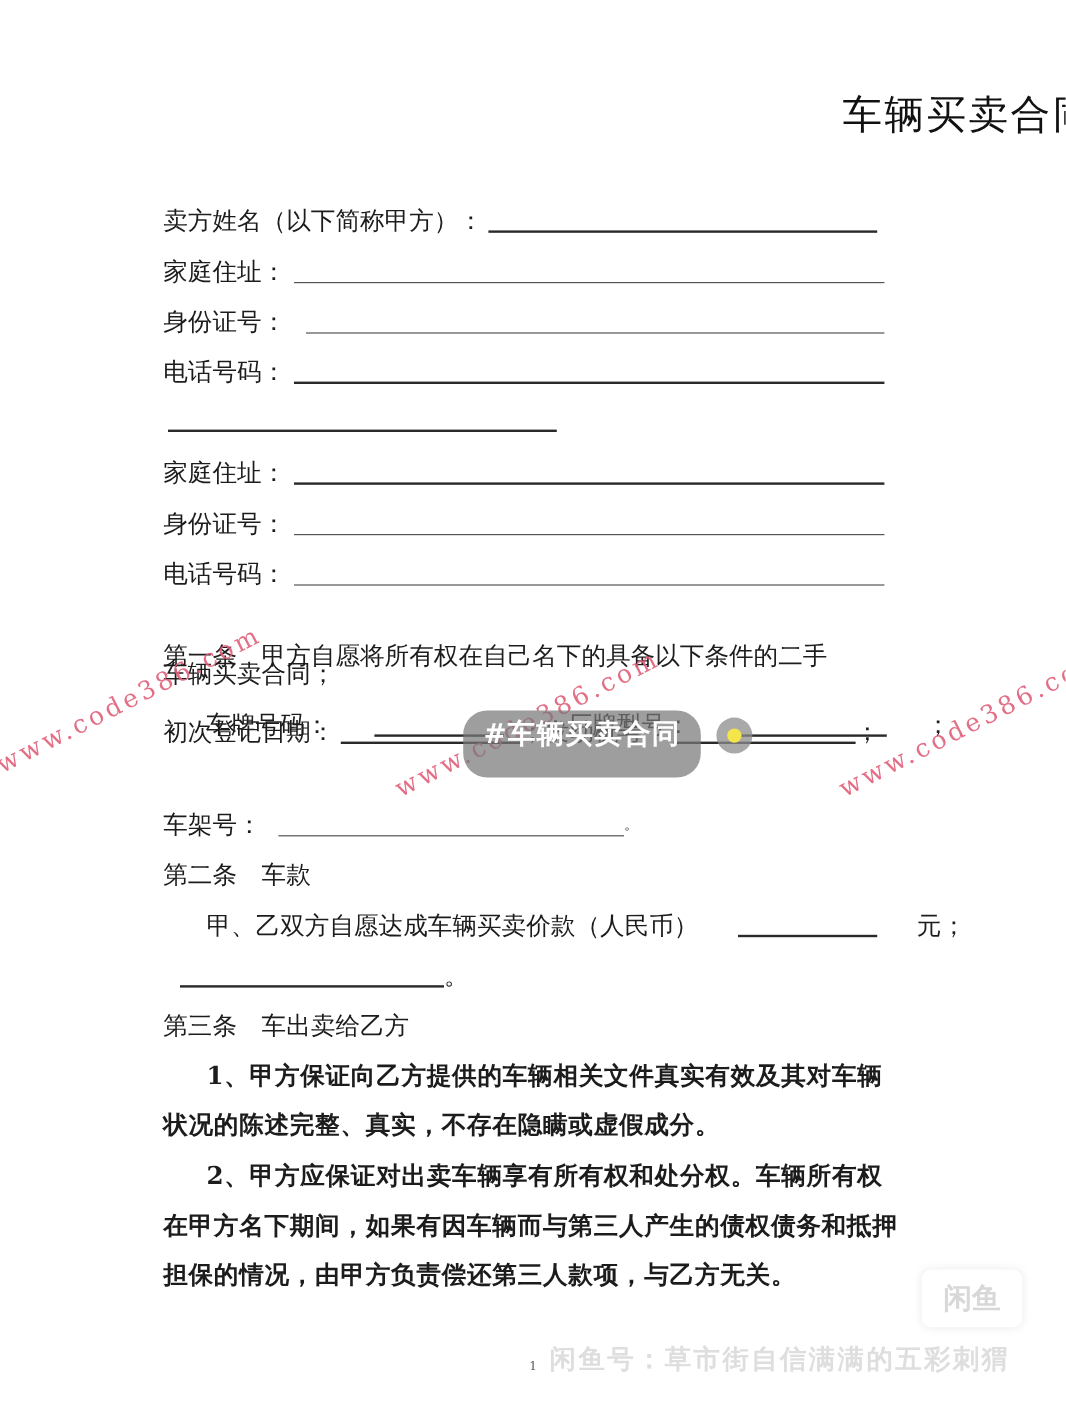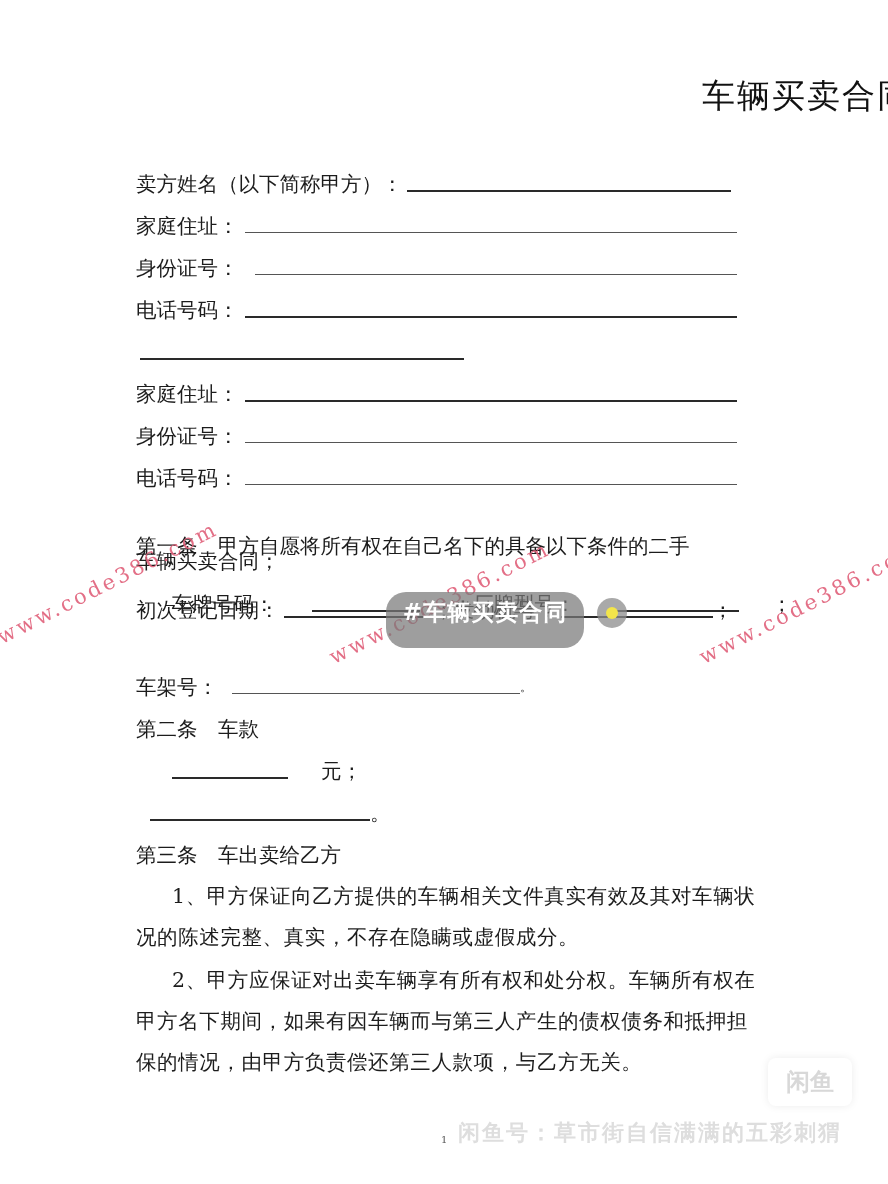--- a/index.html
+++ b/index.html
@@ -6,28 +6,28 @@
   body {
     width:888px; height:1184px; background:#ffffff; position:relative; overflow:hidden;
     font-family:"DejaVu Serif","Liberation Serif",serif; color:#1c1c1c;
   }
   .title {
     position:absolute; left:0; width:888px; top:74px; text-align:right;
     font-size:33px; font-weight:normal; letter-spacing:2px; color:#111;padding-left:24px;
   }
   .line {
     position:absolute; left:136px; font-size:20.5px; line-height:28px; white-space:nowrap;
-    display:flex; align-items:flex-start;
+    display:flex; align-items:flex-end;
   }
   .blank { display:inline-block; border-bottom:2px solid #2a2a2a; height:20px; margin-bottom:4px; }
   .blank.light { border-bottom:1.5px solid #555; }
   .indent { left:172px;gap:33px; }
   .para {
     position:absolute; left:136px; width:620px; font-size:20.5px; line-height:41px;
-    text-indent:36px; letter-spacing:0.6px;
+    text-indent:36px; letter-spacing:0.6px;font-weight:bold;
   }
   .wm {
     position:absolute; color:#e0607a; font-family:"DejaVu Serif",serif; font-size:21px;
     letter-spacing:3px; transform:rotate(-27deg); transform-origin:left bottom; opacity:0.9;
     white-space:nowrap;
   }
   .tag {
     position:absolute; left:386px; top:592px; width:198px; height:56px; border-radius:20px;
     background:rgba(120,120,120,0.72); color:#fff; font-family:"DejaVu Sans",sans-serif;
     font-size:23px; line-height:40px; text-align:center; font-weight:bold; letter-spacing:1px;
@@ -106,20 +106,21 @@
   <span>；</span>
 </div>
 <div class="line" style="top:673px">
   <span>车架号：</span>
   <span class="blank light" style="width:288px;margin-left:14px"></span>
   <span style="font-size:12px">。</span>
 </div>
 
 <div class="line" style="top:715px">第二条　车款</div>
 <div class="line indent" style="top:757px">
+  <span>甲、乙双方自愿达成车辆买卖价款（人民币）</span>
   <span class="blank" style="width:116px"></span>
   <span>元；</span>
 </div>
 <div class="line" style="top:799px">
   <span class="blank" style="width:220px;margin-left:14px"></span>
   <span>。</span>
 </div>
 
 <div class="line" style="top:841px">第三条　车出卖给乙方</div>
 <div class="para" style="top:876px">1、甲方保证向乙方提供的车辆相关文件真实有效及其对车辆状况的陈述完整、真实，不存在隐瞒或虚假成分。</div>

